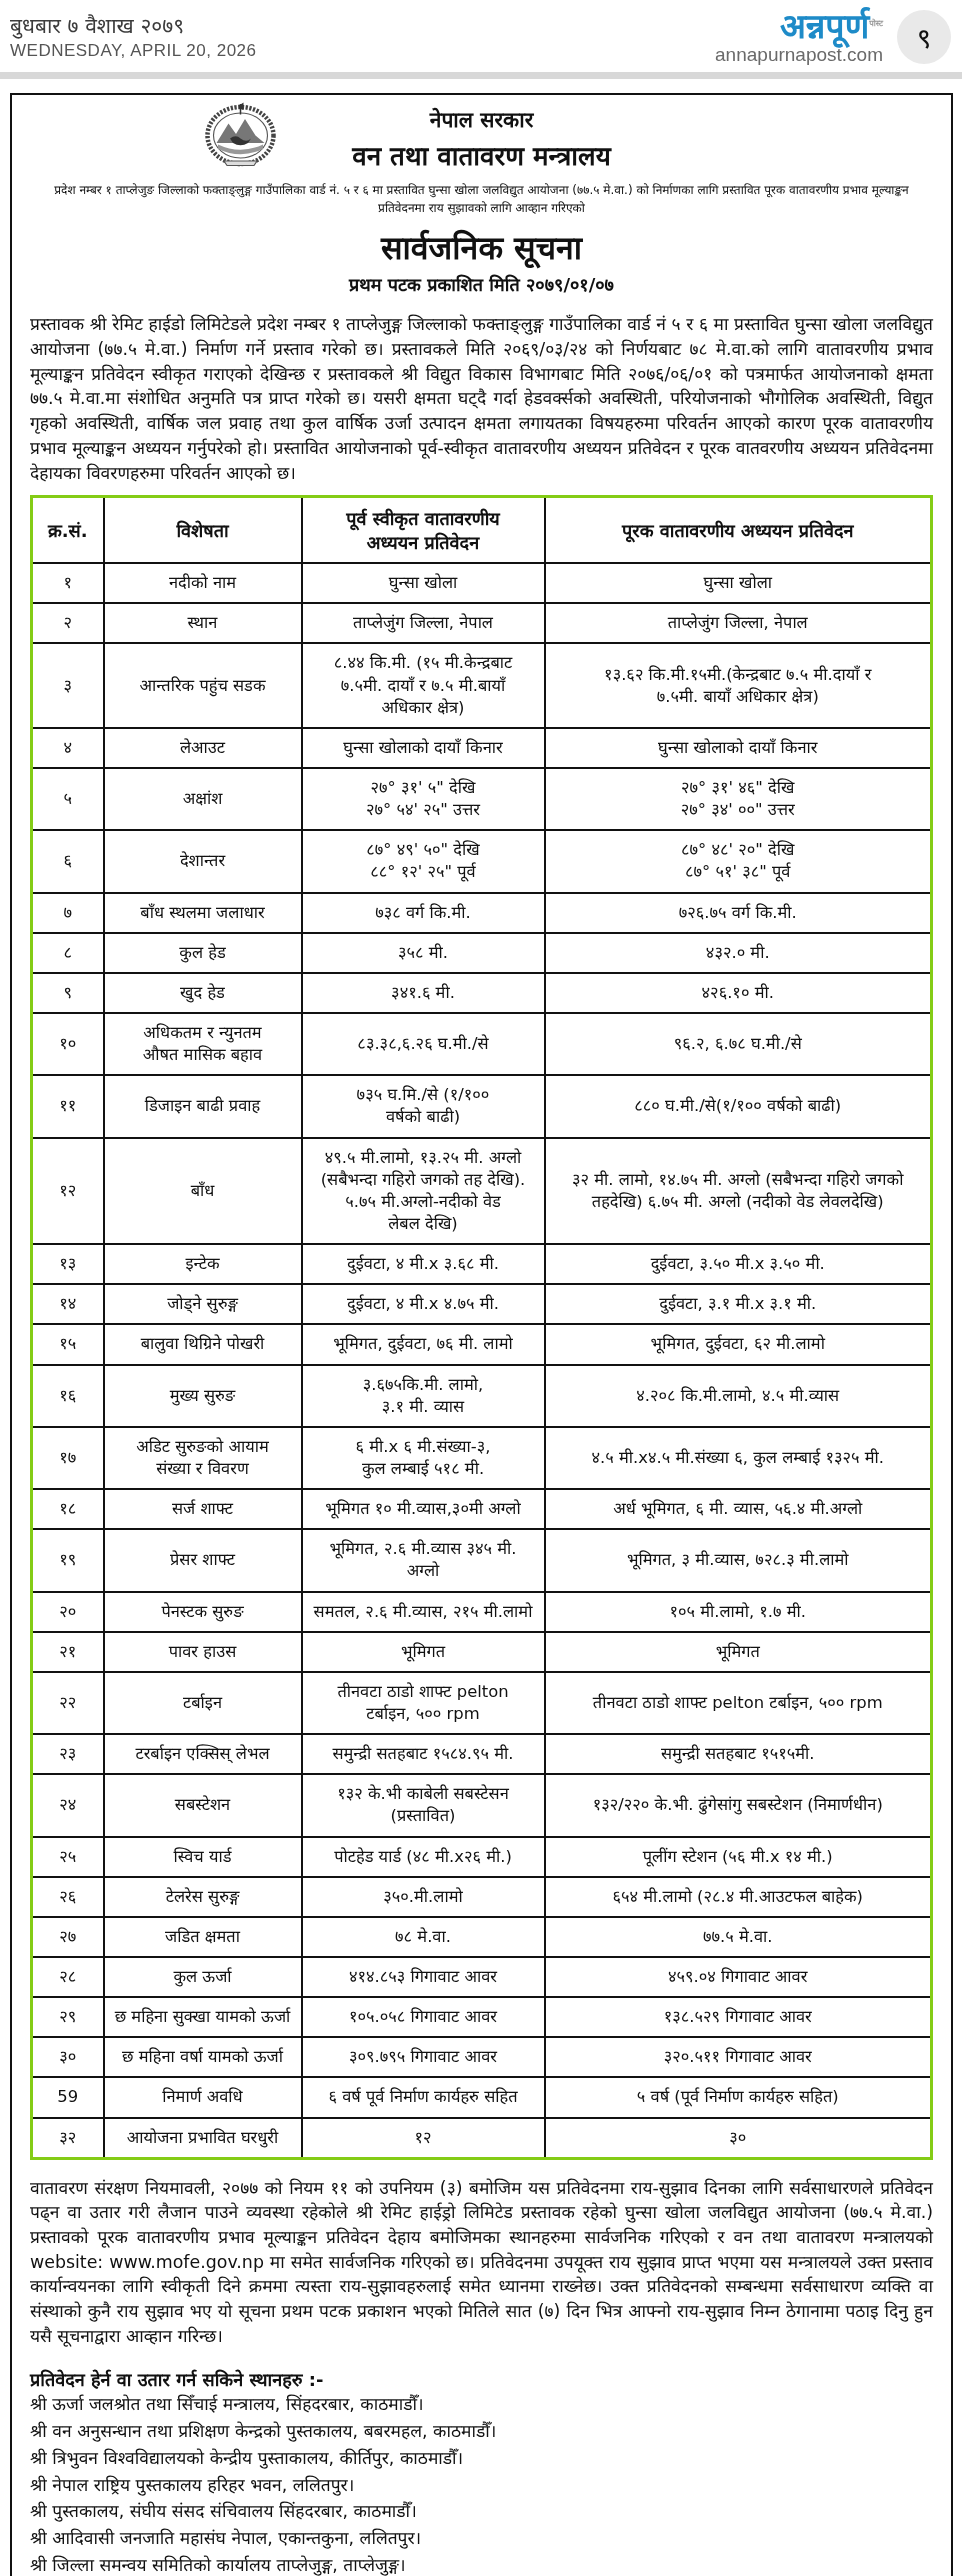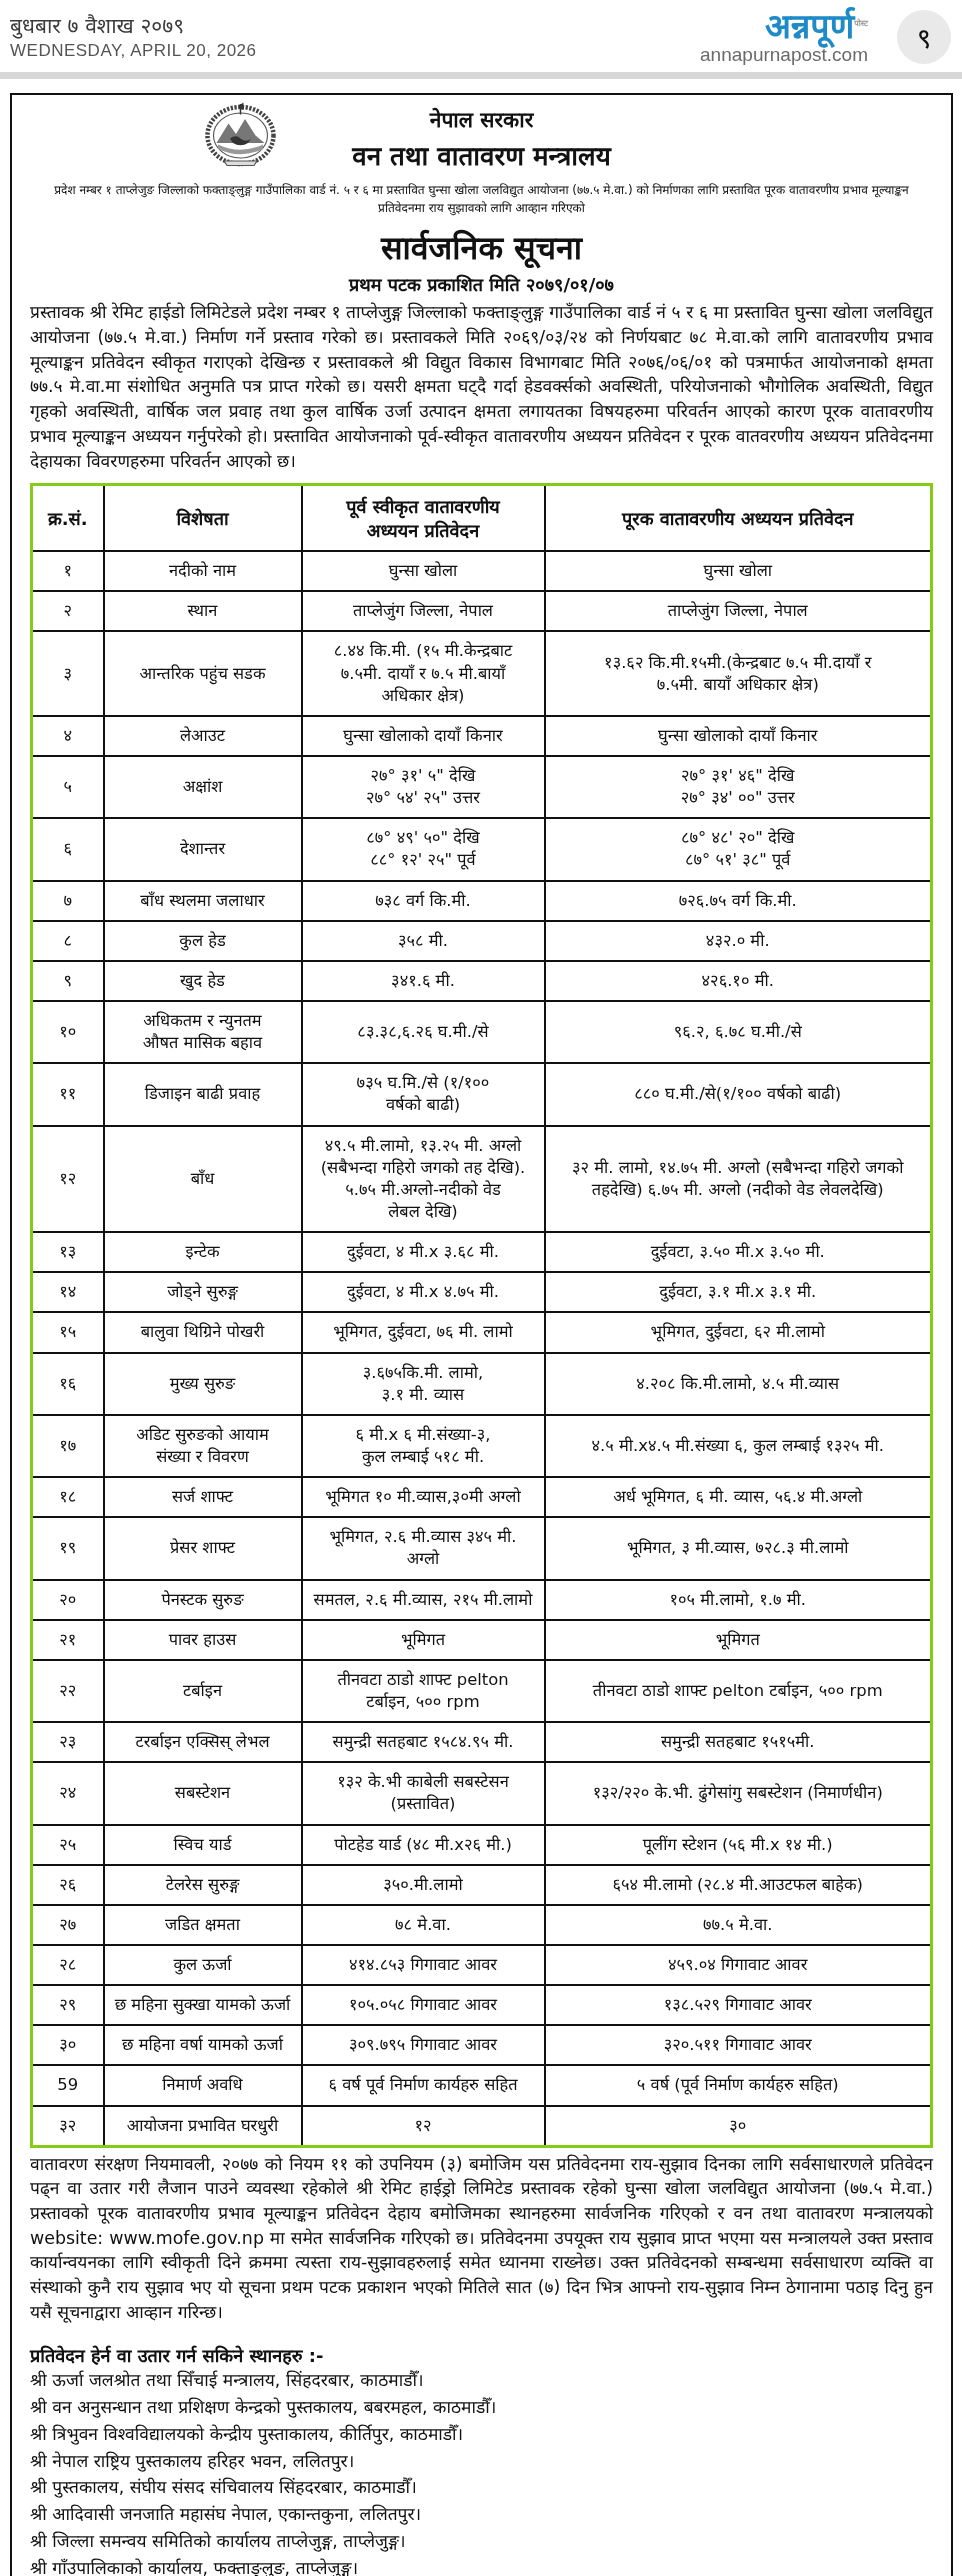--- a/index.html
+++ b/index.html
@@ -3,37 +3,37 @@
 <meta charset="utf-8">
 <style>
   html,body{margin:0;padding:0;background:#ffffff;}
   .page{width:963px;min-height:2576px;background:#fff;position:relative;
         font-family:"DejaVu Sans","Liberation Sans",sans-serif;color:#111;}
   
   .masthead{display:flex;justify-content:space-between;align-items:center;padding:8px 12px 2px 10px;}
   .date-block{line-height:1.25;}
   .date-np{font-size:21px;color:#3c3c3c;}
   .date-en{font-size:17px;color:#555;letter-spacing:0.5px;font-family:"Liberation Sans",sans-serif;}
-  .logo-block{display:flex;align-items:center;gap:29px;}
+  .logo-block{display:flex;align-items:center;gap:14px;}
   .logo-texts{text-align:right;line-height:1.1;}
   .logo-main{font-size:34px;font-weight:bold;}
   .logo-sub{font-size:8px;color:#999;vertical-align:super;}
   .website{font-size:19px;color:#6a6a6a;font-family:"Liberation Sans",sans-serif;}
   .page-circle{width:54px;height:54px;border-radius:50%;background:#e9e9e9;display:flex;
                align-items:center;justify-content:center;font-size:28px;color:#111;}
   .divider{height:7px;background:#d8d8d8;margin-top:4px;}
   
   .notice{margin:14px 10px 0 10px;border:2px solid #111;padding:8px 18px 26px 18px;position:relative;}
   .emblem{position:absolute;left:191px;top:6px;width:75px;height:66px;}
   .h-gov{text-align:center;font-size:21px;font-weight:bold;margin-top:2px;}
   .h-min{text-align:center;font-size:26px;font-weight:bold;margin-top:4px;}
   .intro{font-size:12px;text-align:center;margin:8px 4px 0 4px;line-height:1.5;}
   .n-title{text-align:center;font-size:32px;font-weight:bold;margin-top:8px;}
   .n-pub{text-align:center;font-size:18px;font-weight:bold;margin-top:4px;}
-  .par{font-size:17.4px;text-align:justify;line-height:1.42;margin-top:4px;}
+  .par{font-size:17.4px;text-align:justify;line-height:1.42;margin-top:16px;}
   
   table.cmp{width:100%;border-collapse:collapse;margin-top:10px;border:3px solid #84cc16;}
   table.cmp th,table.cmp td{border:2.5px solid #111;padding:8px 6px;vertical-align:middle;}
   table.cmp th{font-size:18px;font-weight:bold;text-align:center;}
   table.cmp td{font-size:16.4px;text-align:center;white-space:pre-line;line-height:1.35;}
   .w-sn{width:8%;} .w-feat{width:22%;} .w-prev{width:27%;} .w-supp{width:43%;}
   
   .loc-head{font-size:18px;font-weight:bold;margin-top:18px;}
   .loc-item{font-size:17.4px;line-height:1.55;}
 </style>

